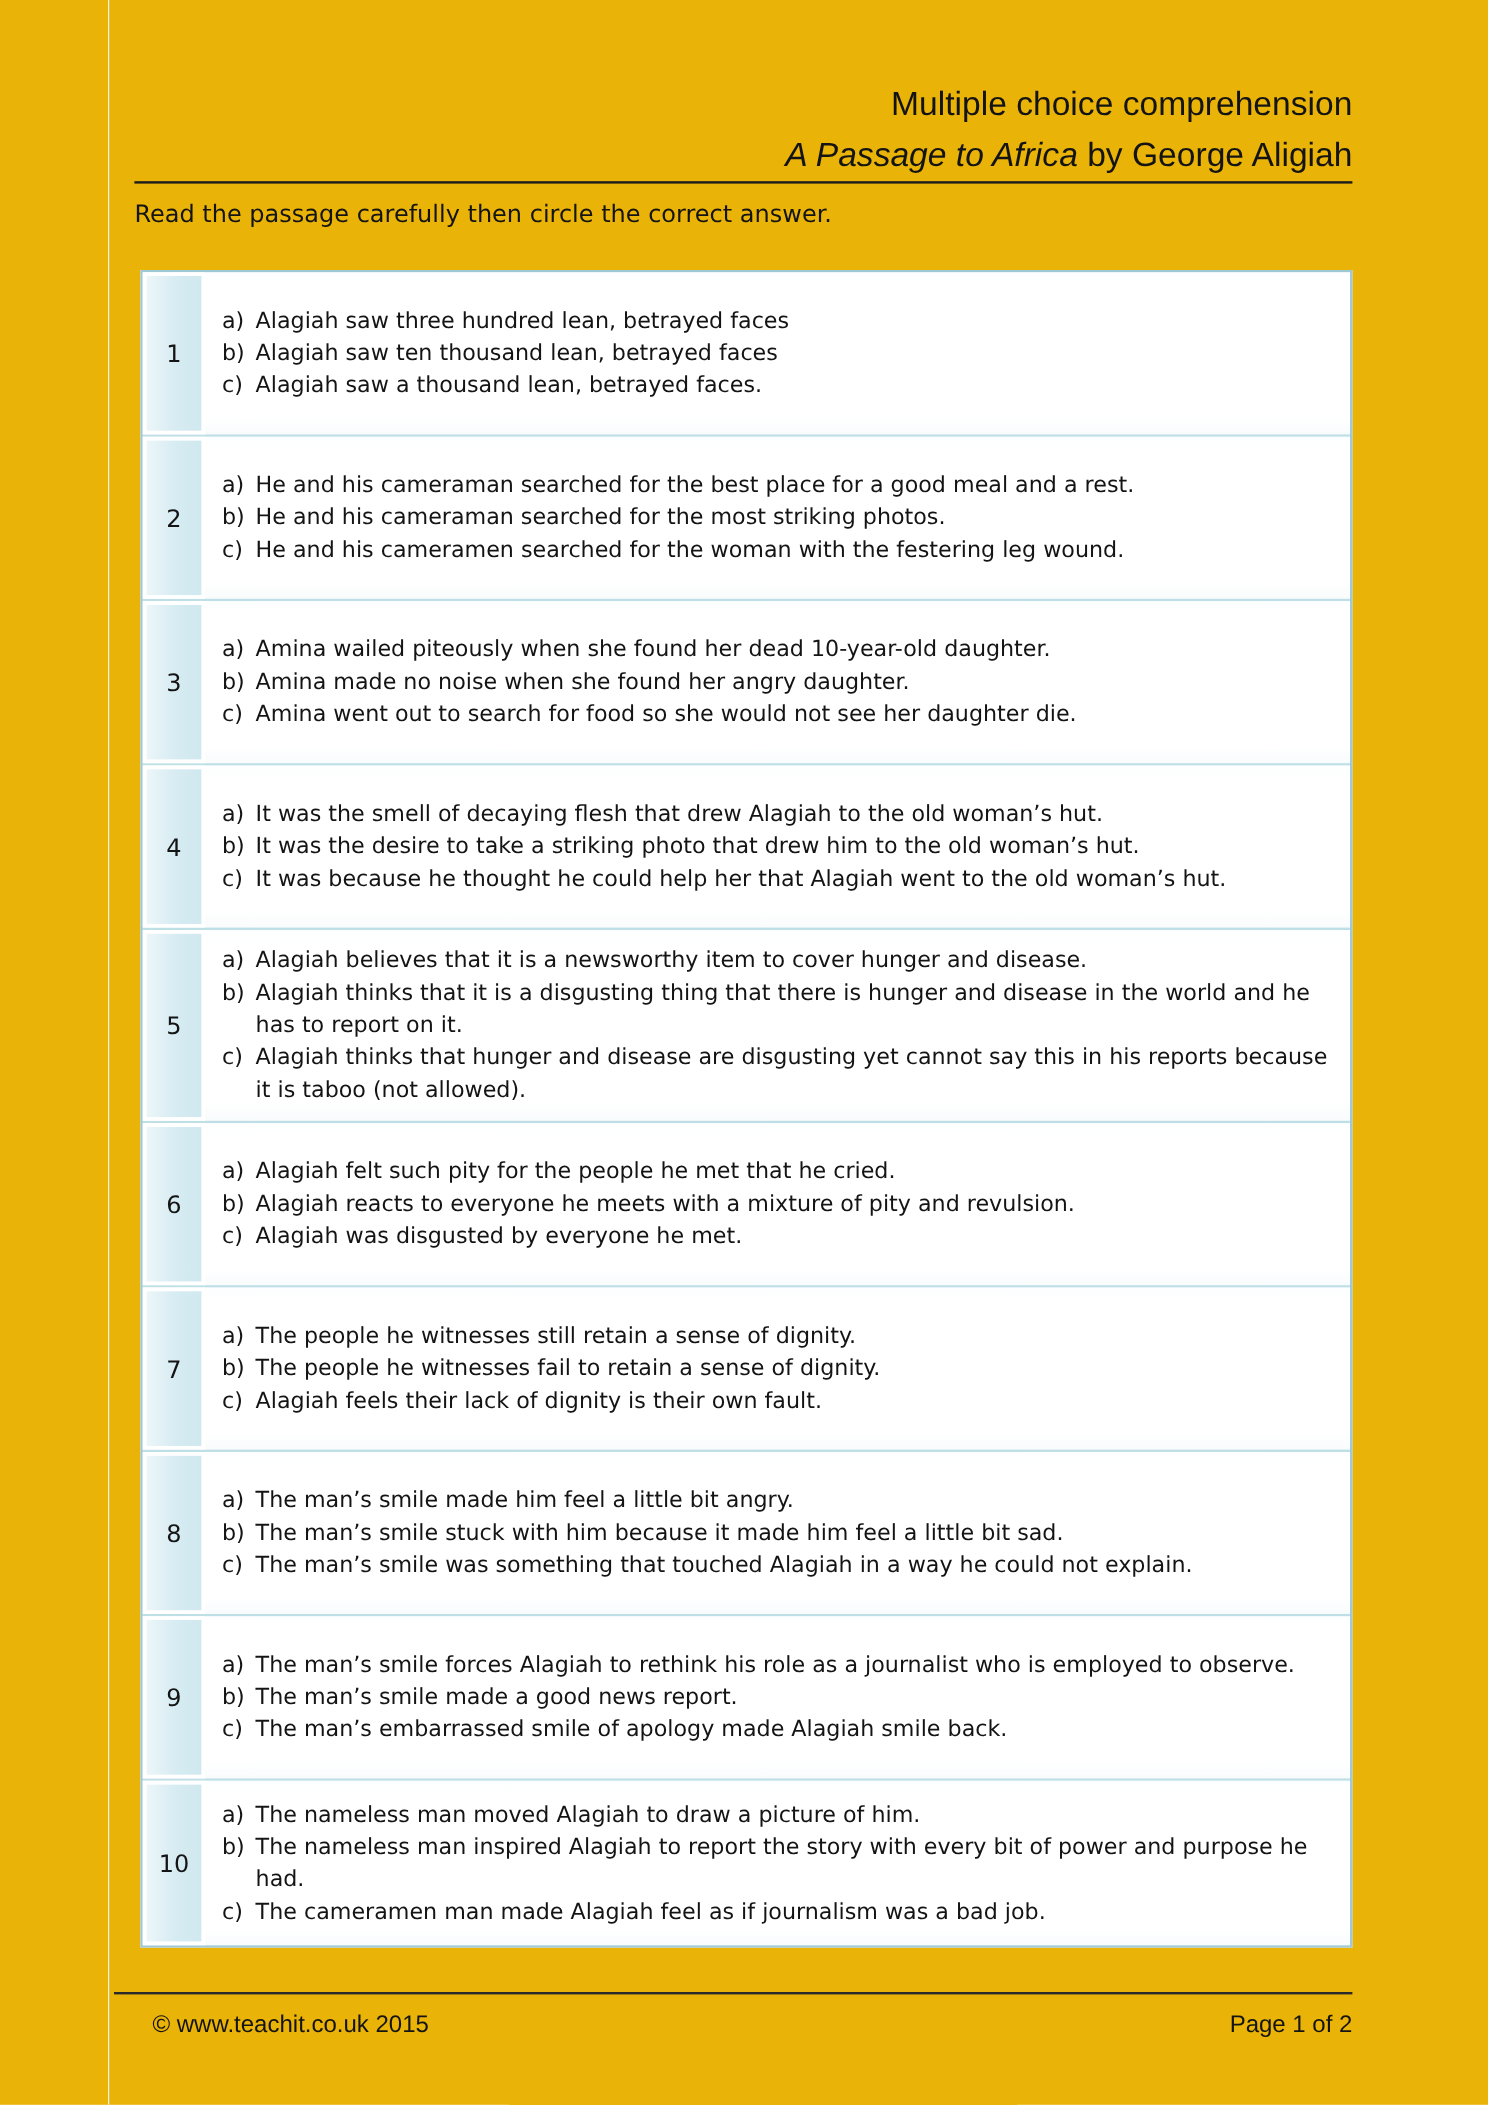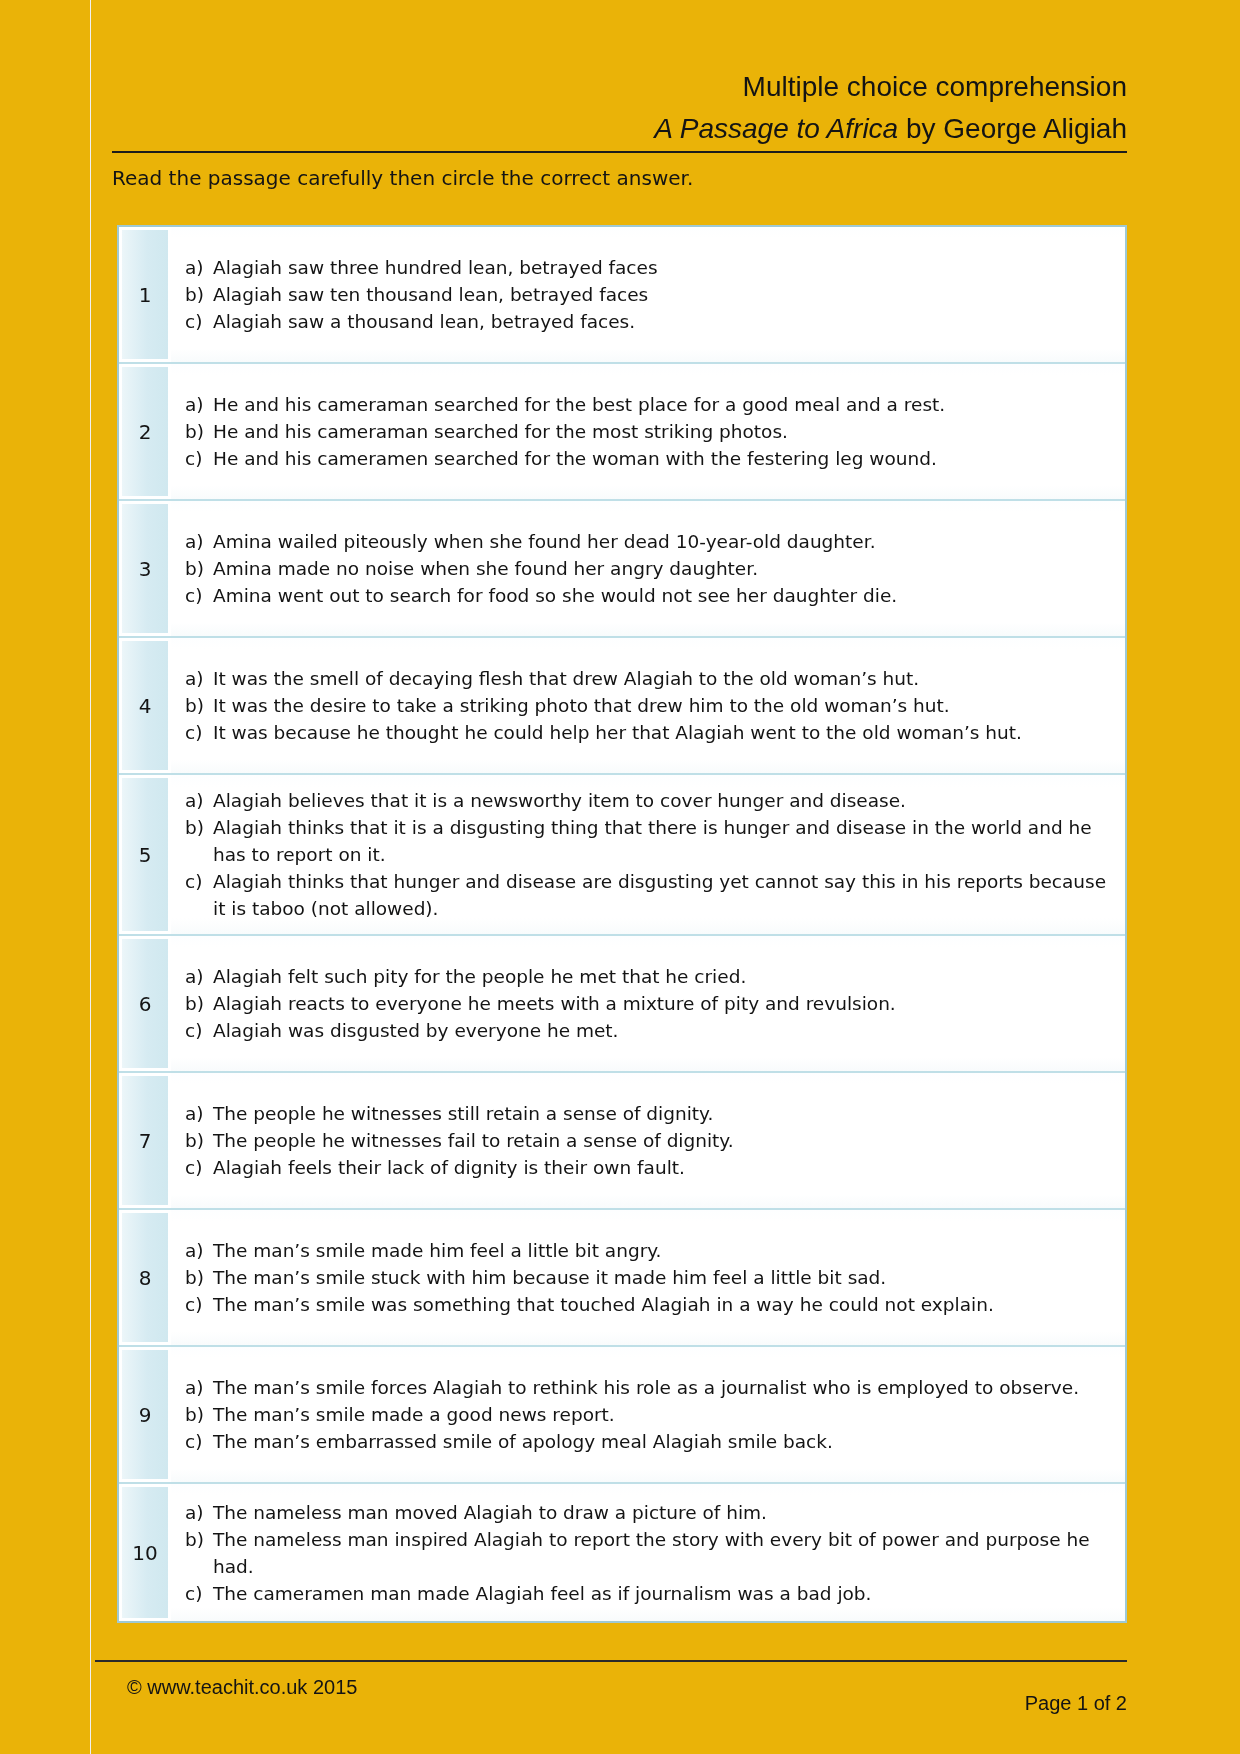--- a/index.html
+++ b/index.html
@@ -53,21 +53,21 @@
   .opt-text { flex:1; }
 
   
   .footer-rule { position:absolute; top:1660px; left:95px; width:1032px; height:2px; background:#2a2a2a; }
   .footer {
     position:absolute; top:1676px; left:95px; width:1032px; height:28px;
     font-family:"Liberation Sans", sans-serif; font-size:20px; color:#141414;
   }
   .footer-left  { position:absolute; left:8px; top:0;margin-left:24px; }
   .footer-center{ position:absolute; left:0; right:0; top:0; text-align:center; }
-  .footer-right { position:absolute; right:0; top:0;margin-top:16px; }
+  .footer-right { position:absolute; right:0; top:0; }
 </style>
 </head>
 <body>
 
 <div class="page">
 
   <div class="page-edge"></div>
 
   <div class="title-block">
     <div>Multiple choice comprehension</div>
@@ -237,21 +237,21 @@
       <div class="opt">
           <span class="opt-label">a)</span>
           <span class="opt-text">The man’s smile forces Alagiah to rethink his role as a journalist who is employed to observe.</span>
         </div>
           <div class="opt">
           <span class="opt-label">b)</span>
           <span class="opt-text">The man’s smile made a good news report.</span>
         </div>
           <div class="opt">
           <span class="opt-label">c)</span>
-          <span class="opt-text">The man’s embarrassed smile of apology meal Alagiah smile back.</span>
+          <span class="opt-text">The man’s embarrassed smile of apology made Alagiah smile back.</span>
         </div>
         </div>
     </div>
 
     <div class="q-row">
       <div class="q-num">10</div>
       <div class="q-body">
 
       <div class="opt">
           <span class="opt-label">a)</span>

